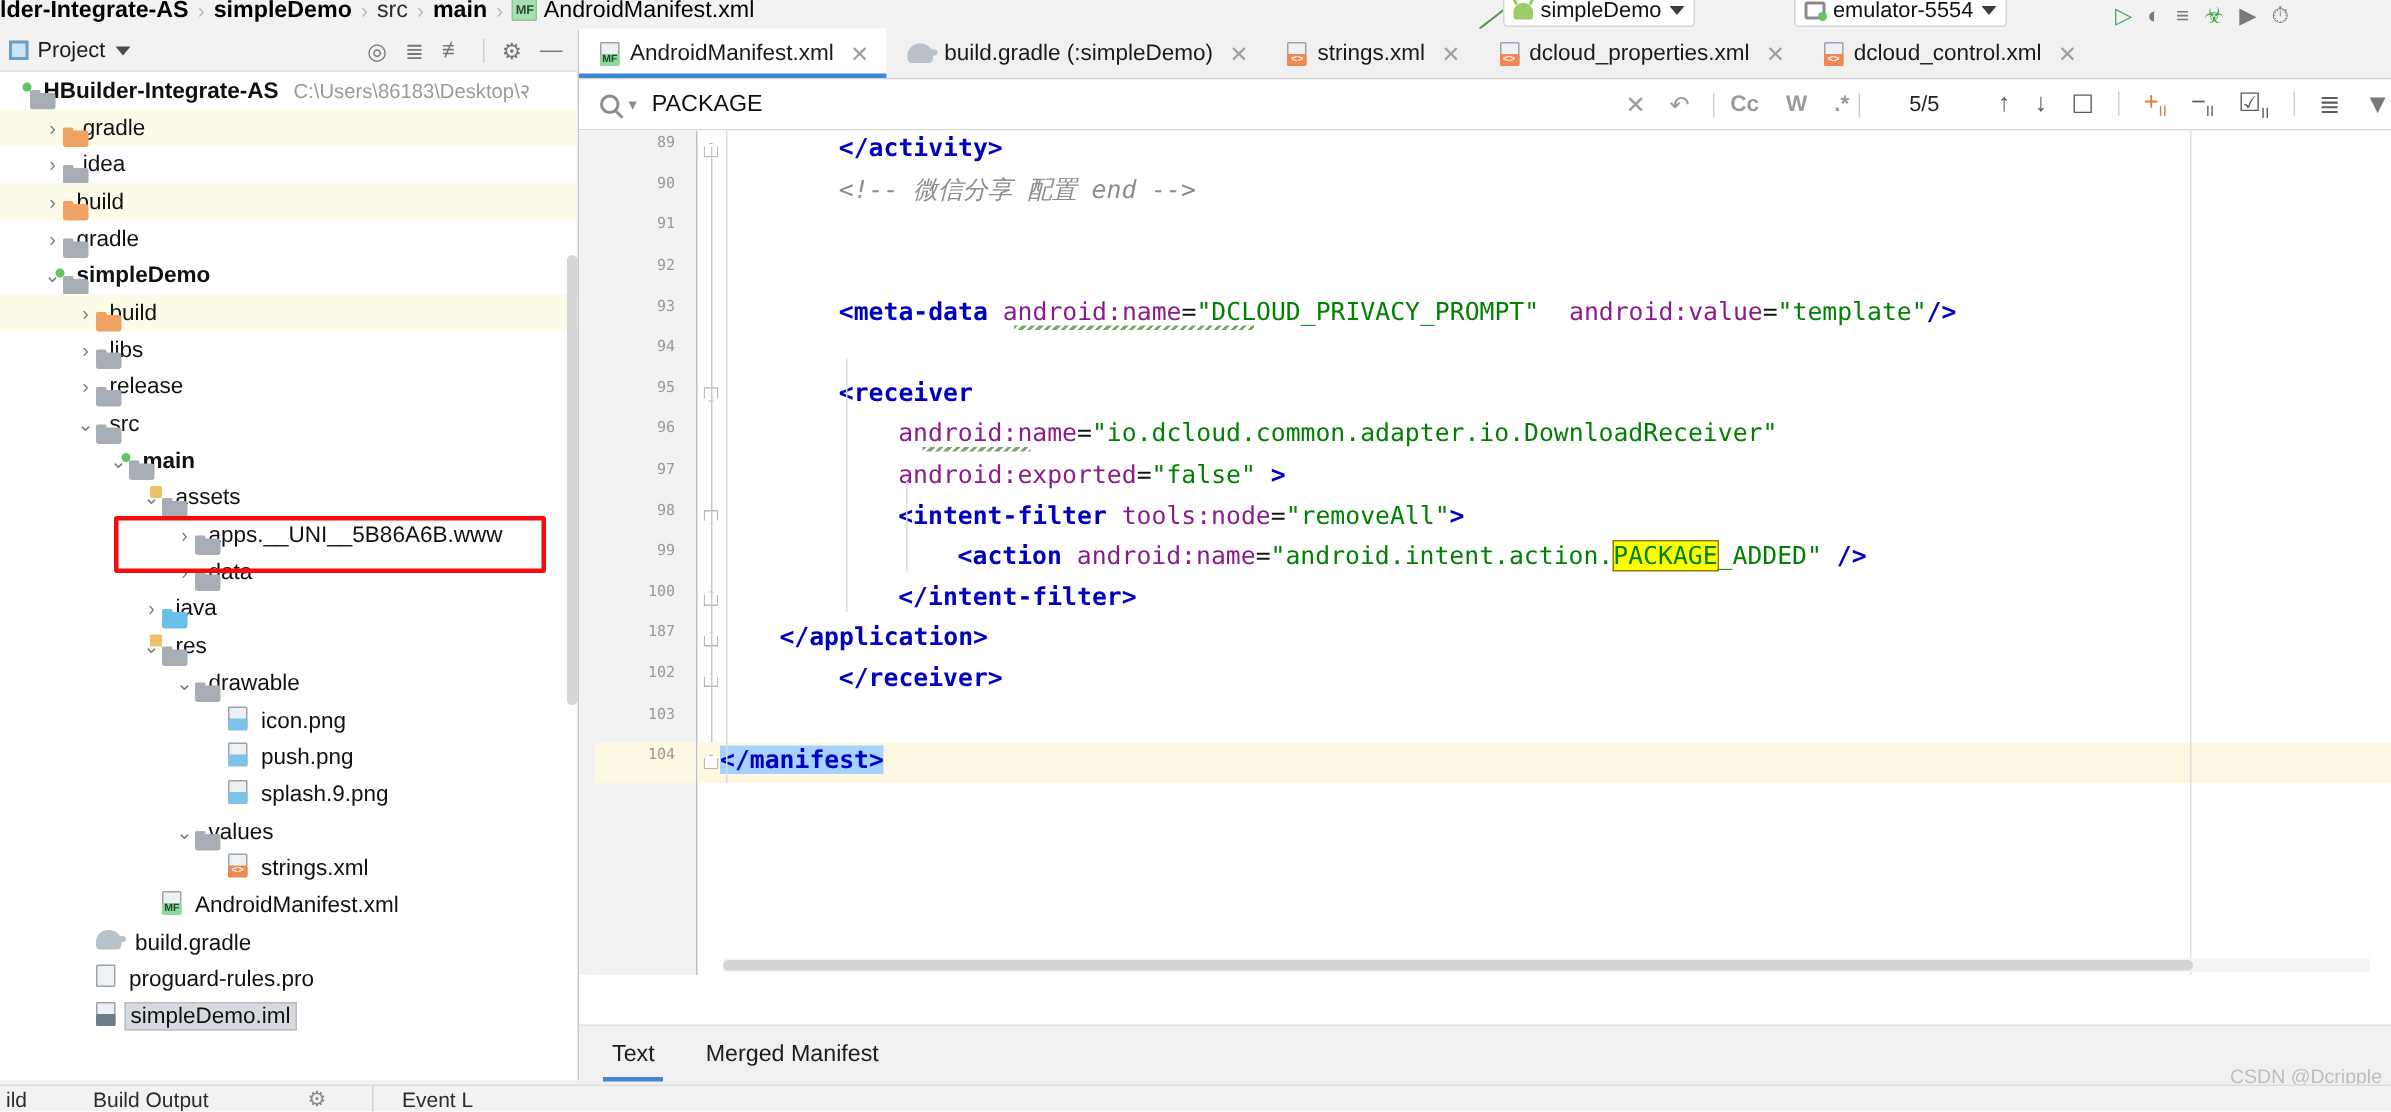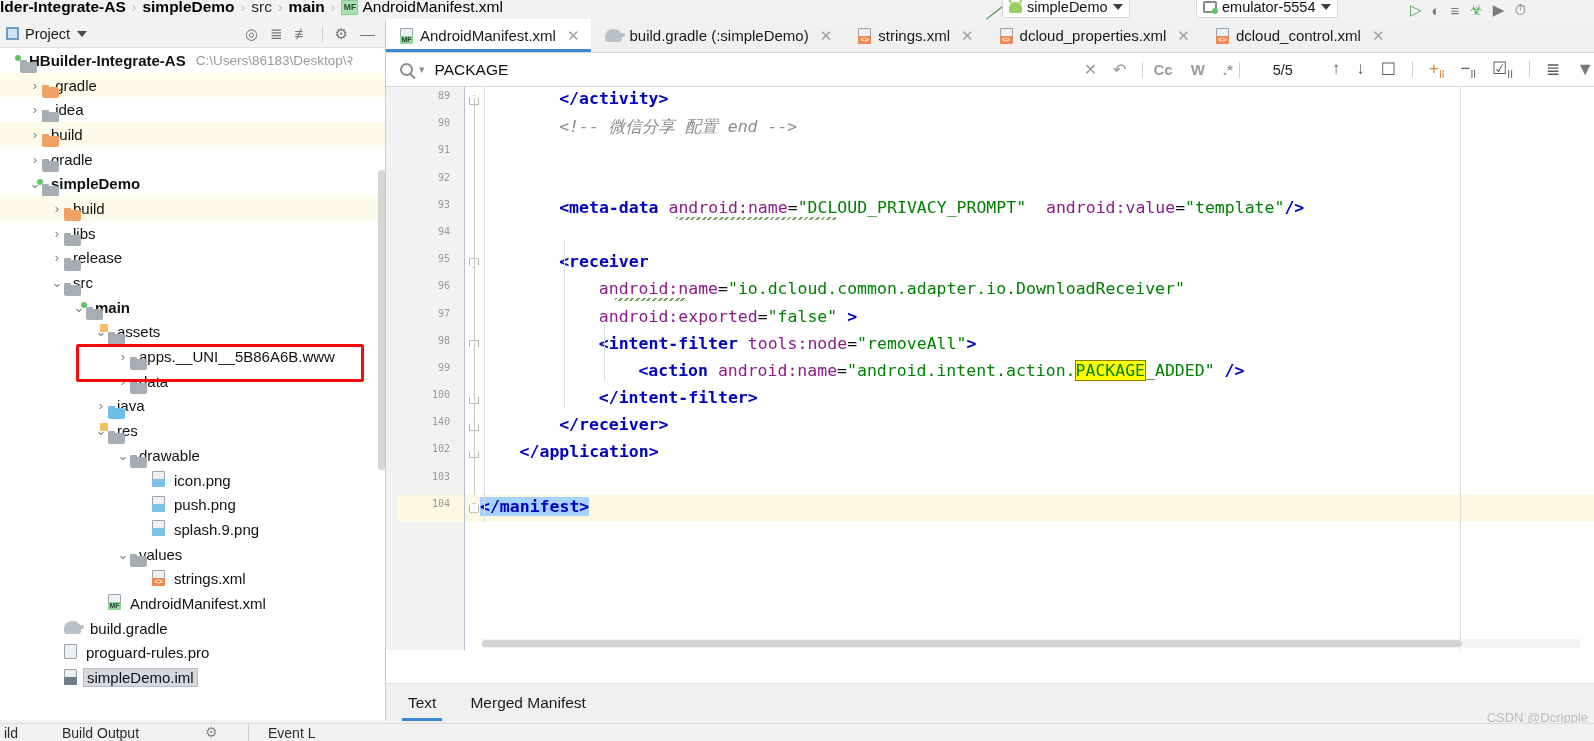--- a/index.html
+++ b/index.html
@@ -484,21 +484,21 @@
           <div class="rline">
             <span class="lnum">98</span>
           </div>
           <div class="rline">
             <span class="lnum">99</span>
           </div>
           <div class="rline">
             <span class="lnum">100</span>
           </div>
           <div class="rline">
-            <span class="lnum">140</span>
+            <span class="lnum">187</span>
           </div>
           <div class="rline">
             <span class="lnum">102</span>
           </div>
           <div class="rline">
             <span class="lnum">103</span>
           </div>
           <div class="rline hl">
             <span class="lnum">104</span>
           </div>
@@ -567,24 +567,24 @@
           <div class="rline">
             <span class="ctext" style="left:118.80000000000001px"><span class="k">&lt;intent-filter </span><span class="attr">tools:node</span><span class="eq">=</span><span class="av">"removeAll"</span><span class="k">&gt;</span></span>
           </div>
           <div class="rline">
             <span class="ctext" style="left:158.4px"><span class="k">&lt;action </span><span class="attr">android:name</span><span class="eq">=</span><span class="av">"android.intent.action.</span><span class="av hit">PACKAGE</span><span class="av">_ADDED"</span><span class="k"> /&gt;</span></span>
           </div>
           <div class="rline">
             <span class="ctext" style="left:118.80000000000001px"><span class="k">&lt;/intent-filter&gt;</span></span>
           </div>
           <div class="rline">
+            <span class="ctext" style="left:39.6px"><span class="k">&lt;/application&gt;</span></span>
+          </div>
+          <div class="rline">
             <span class="ctext" style="left:79.2px"><span class="k">&lt;/receiver&gt;</span></span>
-          </div>
-          <div class="rline">
-            <span class="ctext" style="left:39.6px"><span class="k">&lt;/application&gt;</span></span>
           </div>
           <div class="rline">
             <span class="ctext" style="left:0px"></span>
           </div>
           <div class="rline hl">
             <span class="ctext" style="left:0px"><span class="k sel">&lt;/manifest&gt;</span></span>
           </div>
           <div class="indent-guide" style="left: 4px; top: 0px; height: 435.2px;"></div>
           <div class="indent-guide" style="left: 84px; top: 152.32px; height: 168.64px;"></div>
           <div class="indent-guide" style="left: 124px; top: 233.92px; height: 59.84px;"></div>

